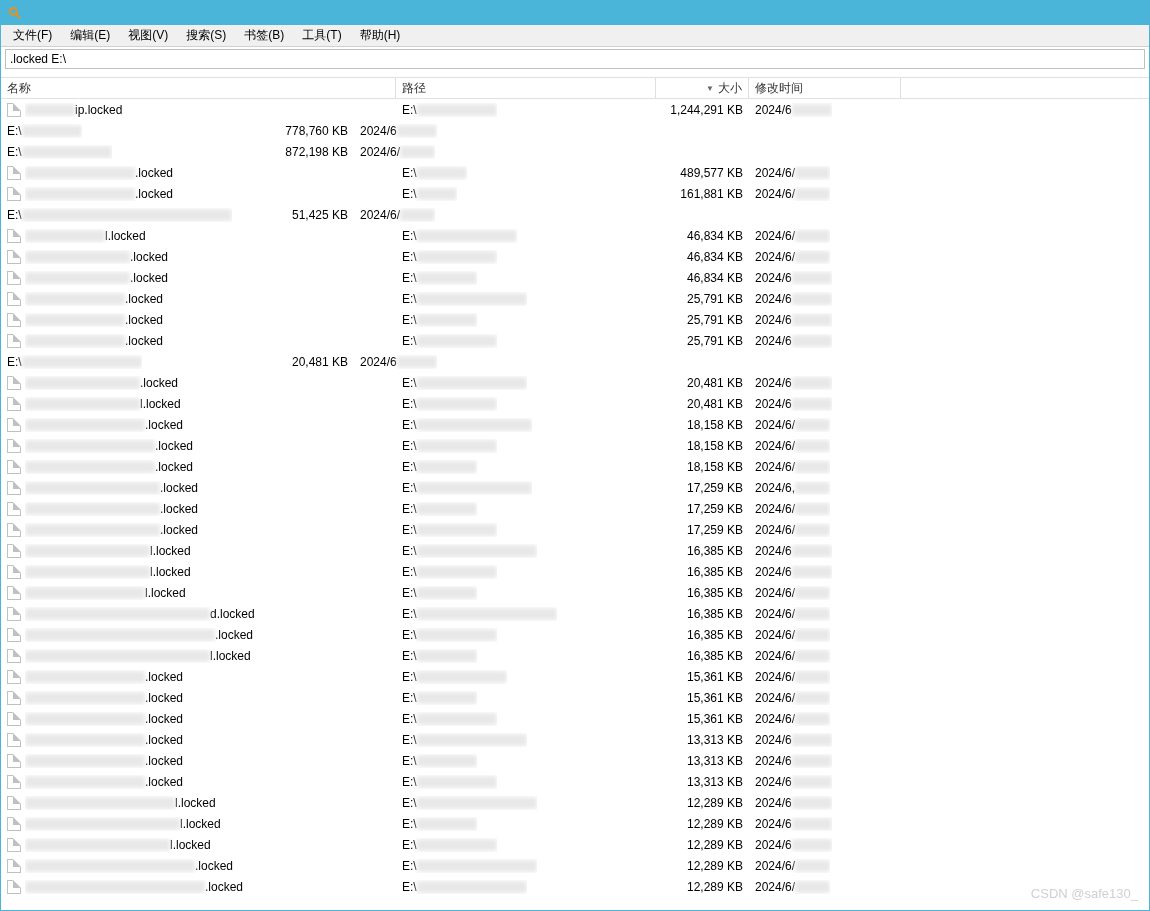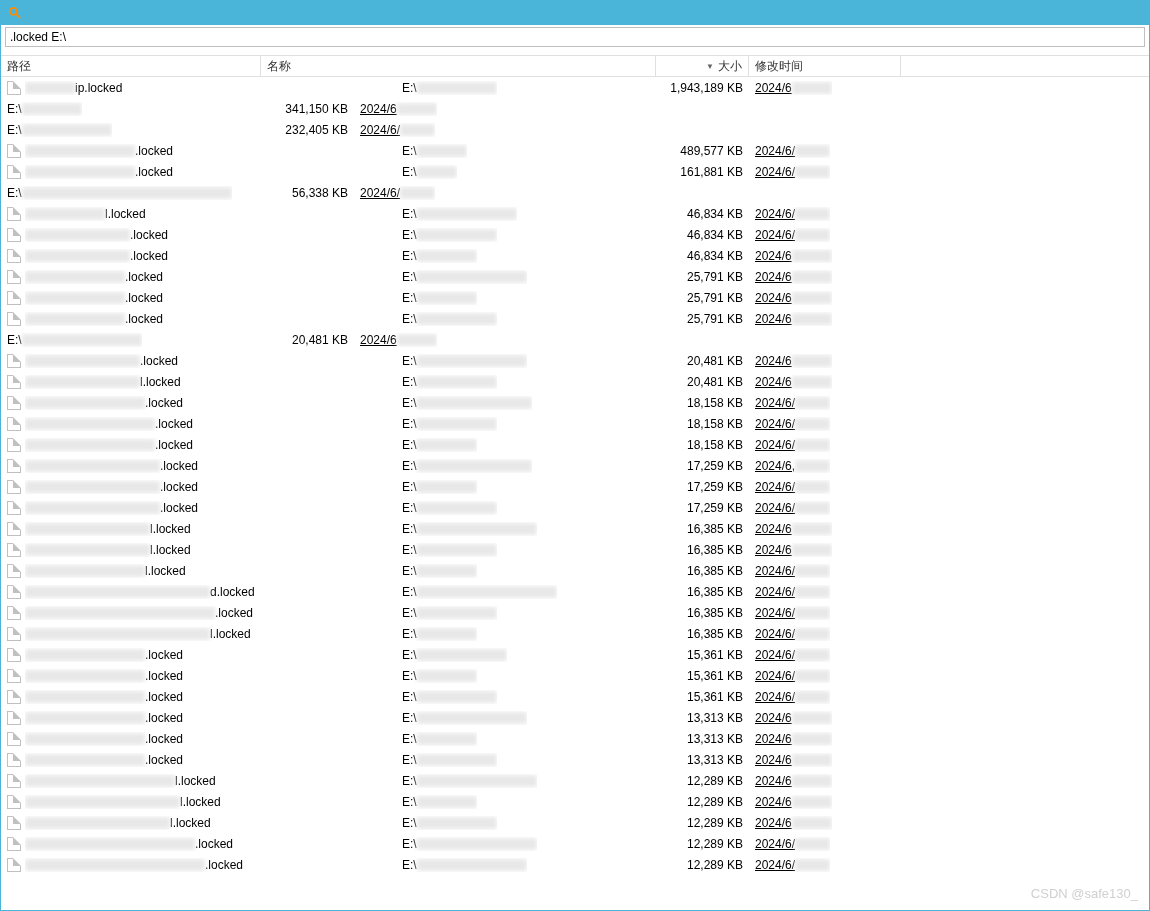--- a/index.html
+++ b/index.html
@@ -27,46 +27,55 @@
     .cell-size { width: 93px; justify-content: flex-end; }
     .cell-date { width: 152px; }
     .file-icon { width: 14px; height: 14px; flex-shrink: 0; background: #fff; border: 1px solid #c0c0c0; position: relative; }
     .file-icon::after { content: ""; position: absolute; top: -1px; right: -1px; border-width: 4px; border-style: solid; border-color: #fff #fff #c0c0c0 #c0c0c0; }
     .blur-box { background: #e8e8e8; height: 12px; display: inline-block; filter: blur(2px); border-radius: 1px; }
     .name-flex { display: flex; align-items: center; flex: 1; gap: 0; overflow: hidden; }
     .name-suffix { color: #000; }
     .path-flex { display: flex; align-items: center; gap: 0; overflow: hidden; }
     .path-prefix { color: #000; font-weight: 500; }
     .date-flex { display: flex; align-items: center; gap: 0; overflow: hidden; }
-    .date-prefix { color: #000; text-decoration: underline; }
+    .date-prefix { color: #000; }
     .watermark { position: fixed; bottom: 10px; right: 12px; color: #d0d0d0; font-size: 13px; pointer-events: none; }
   </style>
 </head>
 <body>
 
 <div class="window">
   <div class="titlebar">
     <span class="titlebar-icon">
       <svg width="14" height="14" viewBox="0 0 16 16">
           <circle cx="6" cy="6" r="4" fill="none" stroke="#ff8c00" stroke-width="2"></circle>
           <line x1="9" y1="9" x2="14" y2="14" stroke="#ff8c00" stroke-width="2"></line>
         </svg>
     </span>
   </div>
 
+  <div class="menubar">
+    <div class="menu-item">文件(F)</div>
+    <div class="menu-item">编辑(E)</div>
+    <div class="menu-item">视图(V)</div>
+    <div class="menu-item">搜索(S)</div>
+    <div class="menu-item">书签(B)</div>
+    <div class="menu-item">工具(T)</div>
+    <div class="menu-item">帮助(H)</div>
+  </div>
 
   <div class="searchbar">
     <input type="text" value=".locked E:\" style="">
   </div>
 
   <div class="spacer"></div>
 
   <div class="header-row">
+    <div class="header-cell col-name">名称</div>
     <div class="header-cell col-path">路径</div>
-    <div class="header-cell col-name">名称</div>
     <div class="header-cell col-size">
       <span class="sort-arrow">▼</span>
       <span>大小</span>
     </div>
     <div class="header-cell col-date">修改时间</div>
   </div>
 
   <div class="list" id="list">
       <div class="row">
         <div class="cell cell-name">
@@ -75,51 +84,51 @@
             <span class="blur-box" style="width: 50px;"></span>
             <span class="name-suffix">ip.locked</span>
           </span>
         </div>
         <div class="cell cell-path">
           <span class="path-flex">
             <span class="path-prefix">E:\</span>
             <span class="blur-box" style="width: 80px;"></span>
           </span>
         </div>
-        <div class="cell cell-size">1,943,189 KB</div>
-        <div class="cell cell-date">
-          <span class="date-flex">
-            <span class="date-prefix">2024/6</span>
-            <span class="blur-box" style="width: 40px;"></span>
-          </span>
-        </div>
-      </div>
-      <div class="row">
-        <div class="cell cell-path">
-          <span class="path-flex">
-            <span class="path-prefix">E:\</span>
-            <span class="blur-box" style="width: 60px;"></span>
-          </span>
-        </div>
-        <div class="cell cell-size">341,150 KB</div>
+        <div class="cell cell-size">1,244,291 KB</div>
+        <div class="cell cell-date">
+          <span class="date-flex">
+            <span class="date-prefix">2024/6</span>
+            <span class="blur-box" style="width: 40px;"></span>
+          </span>
+        </div>
+      </div>
+      <div class="row">
+        <div class="cell cell-path">
+          <span class="path-flex">
+            <span class="path-prefix">E:\</span>
+            <span class="blur-box" style="width: 60px;"></span>
+          </span>
+        </div>
+        <div class="cell cell-size">778,760 KB</div>
         <div class="cell cell-date">
           <span class="date-flex">
             <span class="date-prefix">2024/6</span>
             <span class="blur-box" style="width: 40px;"></span>
           </span>
         </div>
       </div>
       <div class="row">
         <div class="cell cell-path">
           <span class="path-flex">
             <span class="path-prefix">E:\</span>
             <span class="blur-box" style="width: 90px;"></span>
           </span>
         </div>
-        <div class="cell cell-size">232,405 KB</div>
+        <div class="cell cell-size">872,198 KB</div>
         <div class="cell cell-date">
           <span class="date-flex">
             <span class="date-prefix">2024/6/</span>
             <span class="blur-box" style="width: 35px;"></span>
           </span>
         </div>
       </div>
       <div class="row">
         <div class="cell cell-name">
           <span class="file-icon"></span>
@@ -164,21 +173,21 @@
           </span>
         </div>
       </div>
       <div class="row">
         <div class="cell cell-path">
           <span class="path-flex">
             <span class="path-prefix">E:\</span>
             <span class="blur-box" style="width: 210px;"></span>
           </span>
         </div>
-        <div class="cell cell-size">56,338 KB</div>
+        <div class="cell cell-size">51,425 KB</div>
         <div class="cell cell-date">
           <span class="date-flex">
             <span class="date-prefix">2024/6/</span>
             <span class="blur-box" style="width: 35px;"></span>
           </span>
         </div>
       </div>
       <div class="row">
         <div class="cell cell-name">
           <span class="file-icon"></span>

